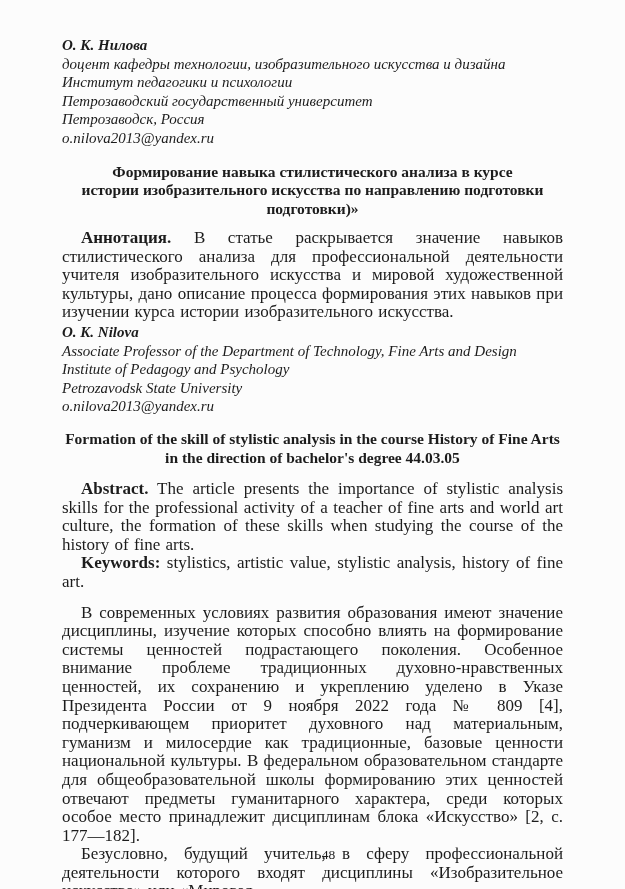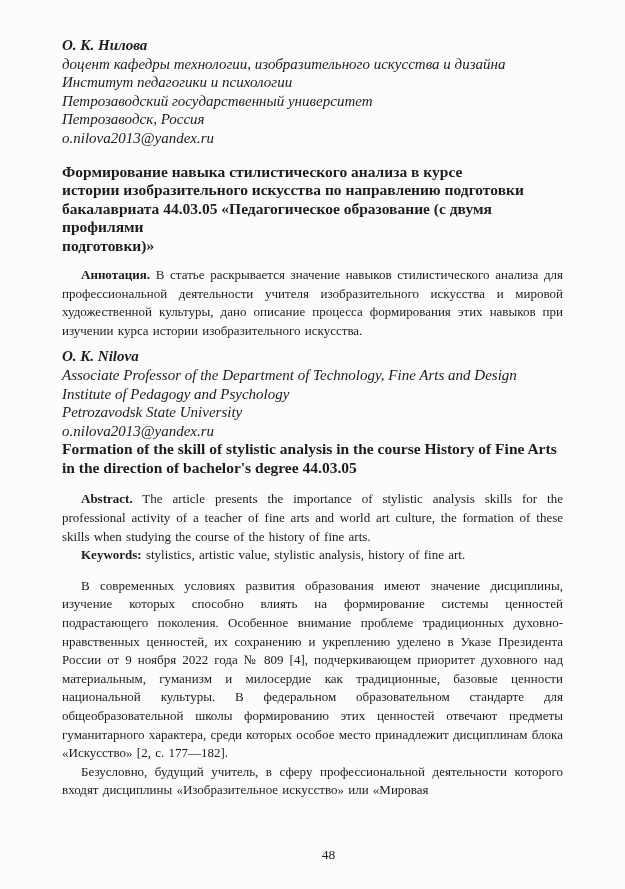--- a/index.html
+++ b/index.html
@@ -23,41 +23,41 @@
     text-align: left;
     font-style: italic;
     font-size: 15px;
     line-height: 18.6px;
   }
   .author-name {
     font-weight: bold;
   }
   
   .article-title {
-    text-align: left;
+    text-align: center;
     font-weight: bold;
     font-size: 15.5px;
     line-height: 18.5px;
   }
   .title-ru { margin-top: 15px; margin-bottom: 11px; }
-  .title-en { margin-top: 0;  margin-bottom: 13px; }
+  .title-en { margin-top: 14px;  margin-bottom: 13px; }
   
   .para {
     margin: 0;
     text-align: justify;
     text-indent: 19px;
-    font-size: 13px;
+    font-size: 17px;
     line-height: 18.6px;
     word-spacing: 1px;
   }
   .para .lead-label {
     font-weight: bold;
   }
   .block-gap-md { height: 12px; }
-  .author-block-en { margin-top: 7px; font-style: italic; }
+  .author-block-en { margin-top: 1px; font-style: italic; }
   
   .page-number {
     position: absolute;
     left: 16px;
     bottom: 26px;
     width: 100%;
     text-align: center;
     font-size: 13.5px;
   }
 </style>
@@ -71,21 +71,20 @@
     <div>доцент кафедры технологии, изобразительного искусства и дизайна</div>
     <div>Институт педагогики и психологии</div>
     <div>Петрозаводский государственный университет</div>
     <div>Петрозаводск, Россия</div>
     <div>o.nilova2013@yandex.ru</div>
   </div>
 
   <div class="article-title title-ru">
     <div>Формирование навыка стилистического анализа в курсе</div>
     <div>истории изобразительного искусства по направлению подготовки</div>
-    <div>бакалавриата 44.03.05 «Педагогическое образование (с двумя профилями</div>
     <div>подготовки)»</div>
   </div>
 
   <p class="para"><span class="lead-label">Аннотация.</span><span> В статье раскрывается значение навыков стилистического анализа для профессиональной деятельности учителя изобразительного искусства и мировой художественной культуры, дано описание процесса формирования этих навыков при изучении курса истории изобразительного искусства.</span></p>
 
 
   <div class="author-block author-block-en">
     <div class="author-name">O. K. Nilova</div>
     <div>Associate Professor of the Department of Technology, Fine Arts and Design</div>
     <div>Institute of Pedagogy and Psychology</div>

